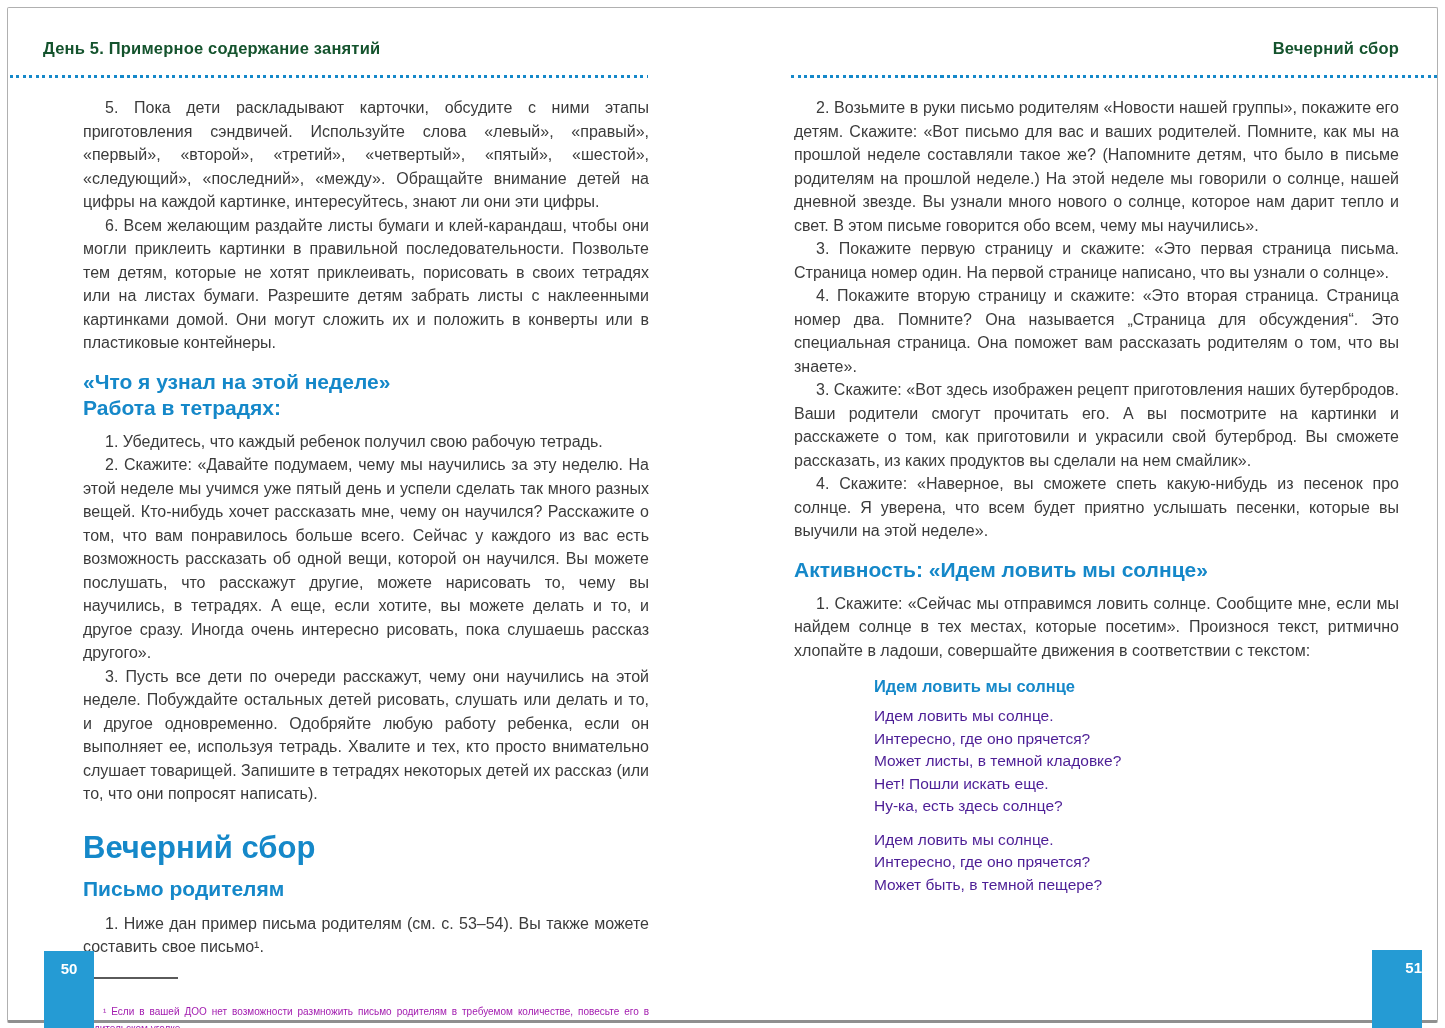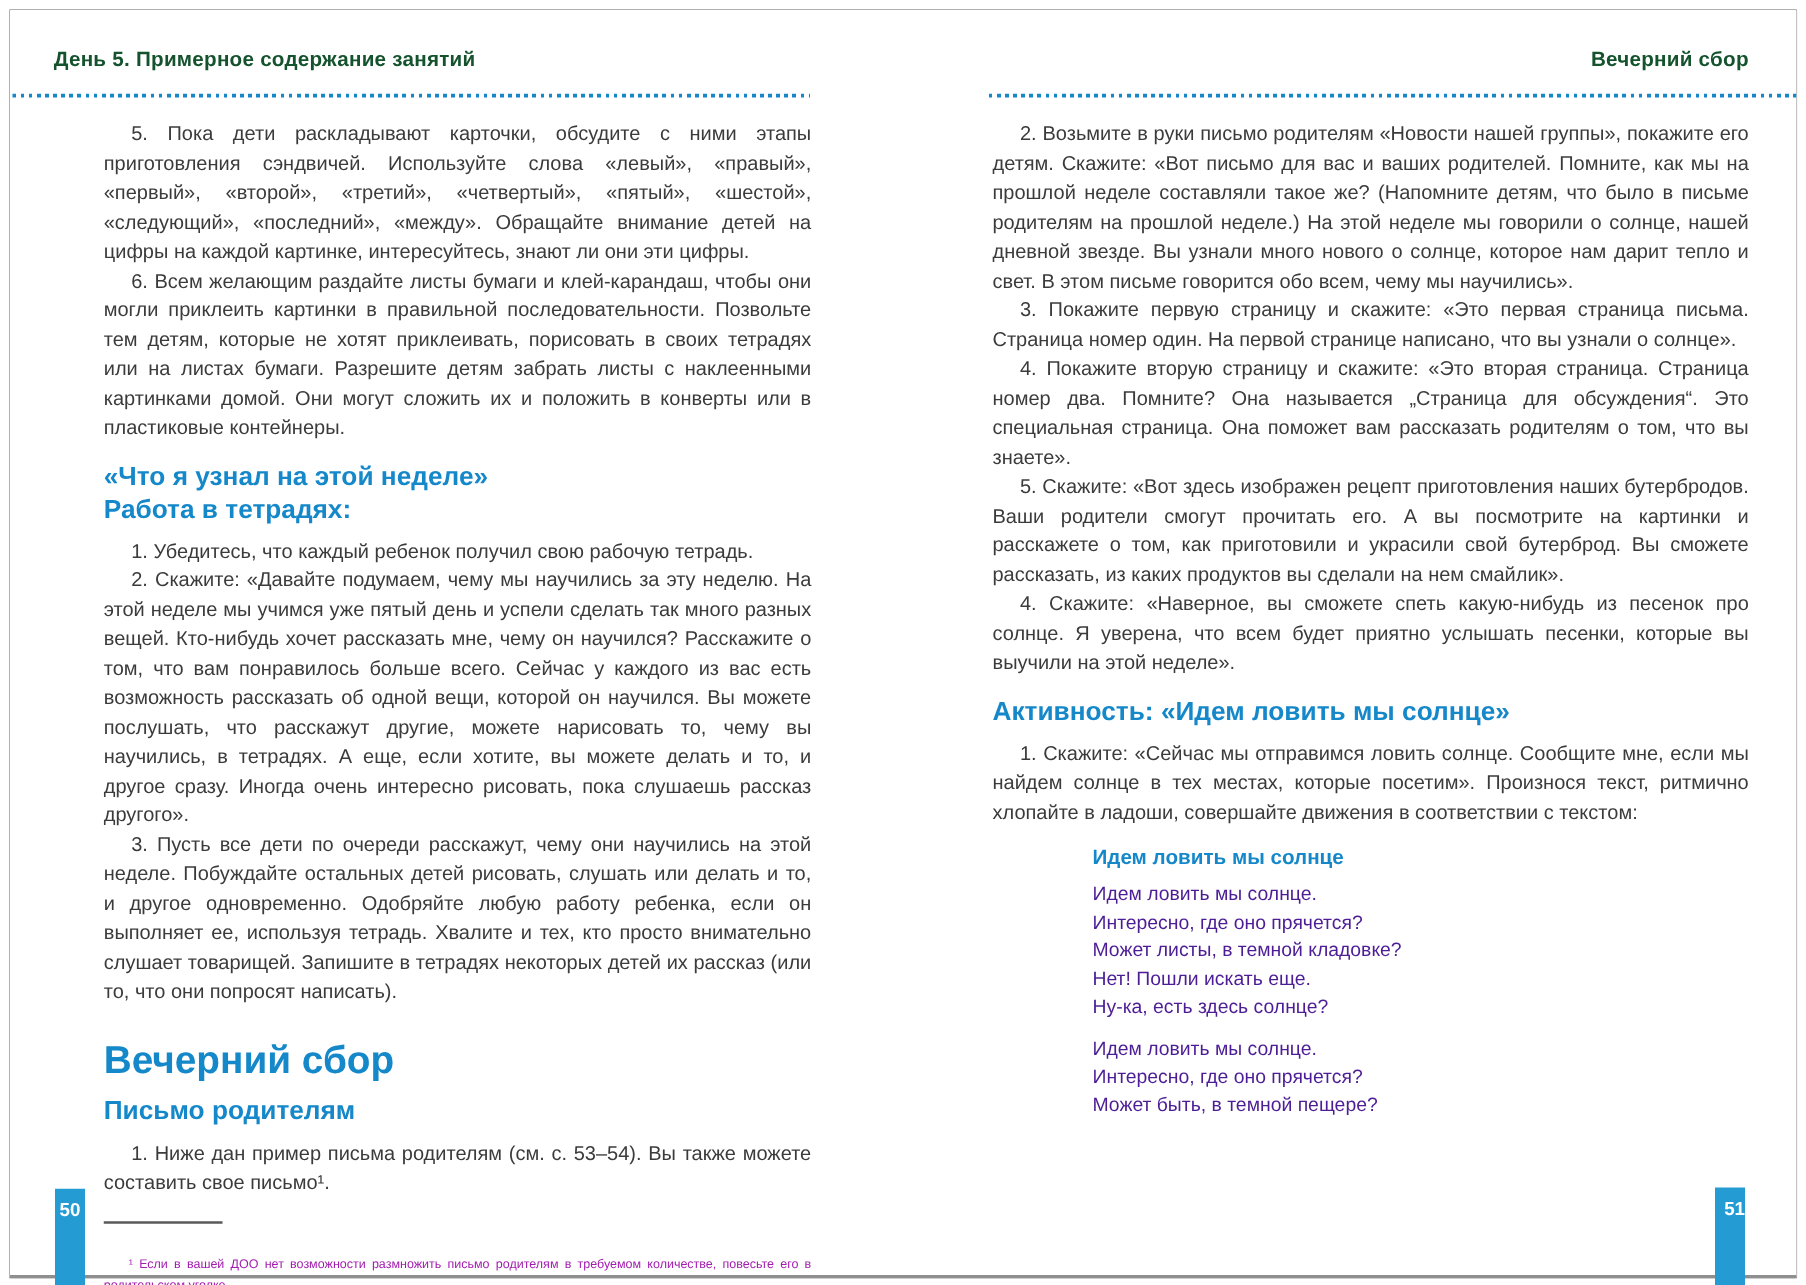--- a/index.html
+++ b/index.html
@@ -19,21 +19,21 @@
   .col p{margin:0;text-indent:22px;}
   h3.section{color:#1588c9;font-size:21px;line-height:26px;font-weight:bold;margin:14px 0 9px;text-align:left;text-indent:0;}
   h1.big{color:#1588c9;font-size:31px;line-height:36px;font-weight:bold;margin:24px 0 10px;text-align:left;}
   h3.sub{color:#1588c9;font-size:21px;line-height:26px;font-weight:bold;margin:6px 0 10px;text-align:left;}
   .footnote-block{margin-top:18px;}
   .fn-rule{width:95px;border-top:2px solid #5a5a5a;margin:0 0 7px;}
   .fn-text{font-size:10px;line-height:17px;color:#a21caf;text-align:justify;text-indent:20px;margin-top:24px;}
   .poem{margin:12px 0 0 80px;text-align:left;}
   .poem-title{color:#1588c9;font-size:16.5px;font-weight:bold;line-height:24px;margin-bottom:7px;}
   .stanza{margin:0 0 11px;font-size:15.5px;line-height:22.5px;color:#4c1d95;}
-  .page-tab{position:absolute;width:24px;height:78px;background:#259bd4;color:#ffffff;
+  .page-tab{position:absolute;width:50px;height:78px;background:#259bd4;color:#ffffff;
             font-size:15px;font-weight:bold;text-align:center;padding-top:9px;box-sizing:border-box;z-index:5;}
   .page-tab.left{left:36px;top:943px;}
   .page-tab.right{left:1364px;top:942px;text-align:right;}
 </style>
 </head>
 <body>
 
 <div class="page">
 
   <div class="running-head left">День 5. Примерное содержание занятий</div>
@@ -61,21 +61,21 @@
     <div class="footnote-block">
       <div class="fn-rule"></div>
       <div class="fn-text">¹ Если в вашей ДОО нет возможности размножить письмо родителям в требуемом количестве, повесьте его в родительском уголке.</div>
     </div>
   </div>
 
   <div class="col right">
     <p>2. Возьмите в руки письмо родителям «Новости нашей группы», покажите его детям. Скажите: «Вот письмо для вас и ваших родителей. Помните, как мы на прошлой неделе составляли такое же? (Напомните детям, что было в письме родителям на прошлой неделе.) На этой неделе мы говорили о солнце, нашей дневной звезде. Вы узнали много нового о солнце, которое нам дарит тепло и свет. В этом письме говорится обо всем, чему мы научились».</p>
     <p>3. Покажите первую страницу и скажите: «Это первая страница письма. Страница номер один. На первой странице написано, что вы узнали о солнце».</p>
     <p>4. Покажите вторую страницу и скажите: «Это вторая страница. Страница номер два. Помните? Она называется „Страница для обсуждения“. Это специальная страница. Она поможет вам рассказать родителям о том, что вы знаете».</p>
-    <p>5. Скажите: «Вот здесь изображен рецепт приготовления наших бутербродов. Ваши родители смогут прочитать его. А вы посмотрите на картинки и расскажете о том, как приготовили и украсили свой бутерброд. Вы сможете рассказать, из каких продуктов вы сделали на нем смайлик».</p>
+    <p>3. Скажите: «Вот здесь изображен рецепт приготовления наших бутербродов. Ваши родители смогут прочитать его. А вы посмотрите на картинки и расскажете о том, как приготовили и украсили свой бутерброд. Вы сможете рассказать, из каких продуктов вы сделали на нем смайлик».</p>
     <p>4. Скажите: «Наверное, вы сможете спеть какую-нибудь из песенок про солнце. Я уверена, что всем будет приятно услышать песенки, которые вы выучили на этой неделе».</p>
 
     <h3 class="section">Активность: «Идем ловить мы солнце»</h3>
 
     <p>1. Скажите: «Сейчас мы отправимся ловить солнце. Сообщите мне, если мы найдем солнце в тех местах, которые посетим». Произнося текст, ритмично хлопайте в ладоши, совершайте движения в соответствии с текстом:</p>
 
     <div class="poem">
       <div class="poem-title">Идем ловить мы солнце</div>
       <div class="stanza">
         <div>Идем ловить мы солнце.</div>

